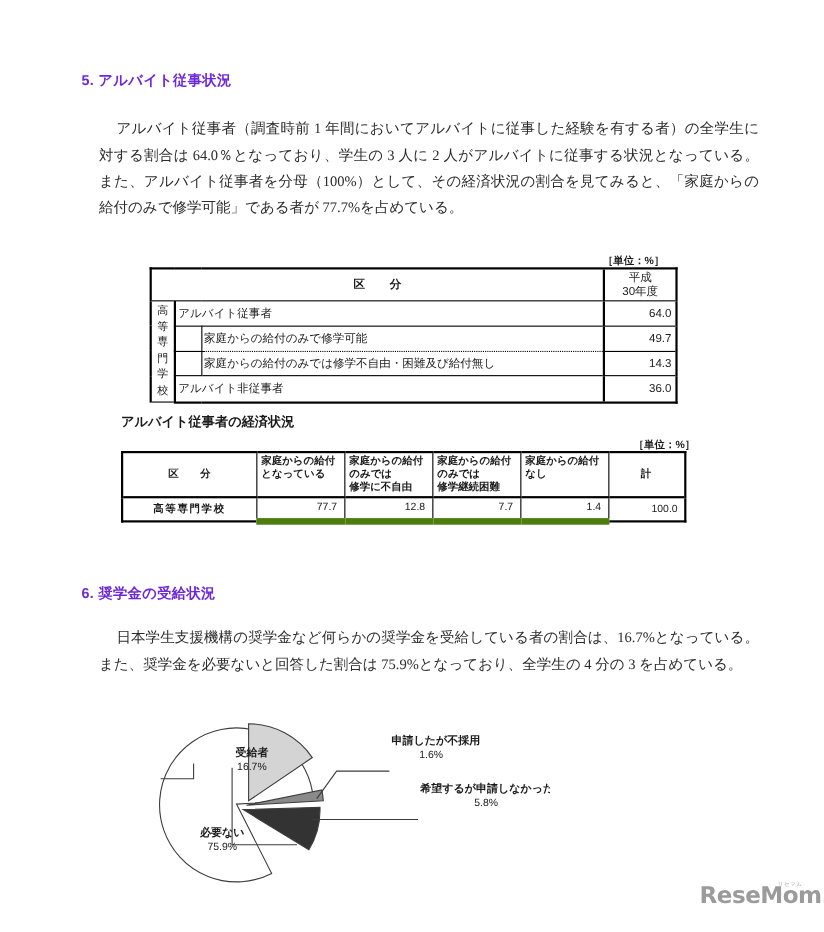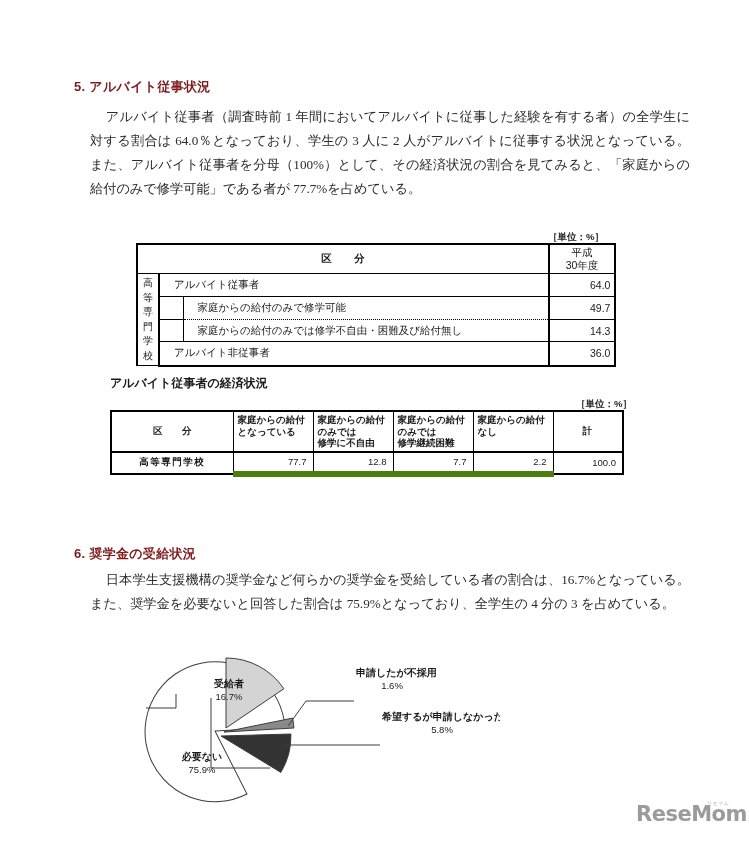--- a/index.html
+++ b/index.html
@@ -16,23 +16,22 @@
     overflow: hidden;
   }
 
   
   .section-heading {
     position: absolute;
     font-family: "Liberation Sans", "DejaVu Sans", sans-serif;
     font-weight: bold;
     font-size: 13px;
     letter-spacing: 0.3px;
-    color: #7f1d1d;
-    white-space: nowrap;
-    margin-top: 14px;
+    color: #6d28d9;
+    white-space: nowrap;
   }
   #sec5-heading { left: 74px; top: 64px; }
   #sec6-heading { left: 74px; top: 531px; }
 
   
   .body-para {
     position: absolute;
     font-family: "Liberation Serif", "DejaVu Serif", serif;
     font-size: 13.2px;
     line-height: 24px;
@@ -110,21 +109,21 @@
     padding: 2px 0;
     border-right: 2px solid #000;
   }
   #table-1 .vtext {
     display: block;
     font-size: 10px;
     line-height: 14.5px;
     letter-spacing: 0;
     font-weight: normal;
   }
-  #table-1 .lbl { text-align: left; padding-left: 14px; white-space: nowrap; }
+  #table-1 .lbl { text-align: left; padding-left: 2px; white-space: nowrap; }
   #table-1 .num {
     text-align: center;
     border-left: 2px solid #000;
     width: 66px;
     padding-left: 40px;
   }
   #table-1 .dotted-top { border-top: 1px dotted #000; }
   #table-1 .dotted-bot { border-bottom: 1px dotted #000; margin-left: 44px; }
   #table-1 .blankpad { width: 24px; border-right: none; border-left: 1px solid #000;}
 
@@ -344,21 +343,21 @@
         <span>なし</span><br>
         <span></span>
       </td>
       <td class="h-total">計</td>
     </tr>
     <tr>
       <td class="r-label">高等専門学校</td>
       <td class="r-num first-dotted">77.7</td>
       <td class="r-num">12.8</td>
       <td class="r-num">7.7</td>
-      <td class="r-num">2.2</td>
+      <td class="r-num">1.4</td>
       <td class="r-total">100.0</td>
     </tr>
   </tbody>
 </table>
 
 <div id="sec6-heading" class="section-heading">6. 奨学金の受給状況</div>
 
 <div id="sec6-para" class="body-para">日本学生支援機構の奨学金など何らかの奨学金を受給している者の割合は、16.7%となっている。　また、奨学金を必要ないと回答した割合は 75.9%となっており、全学生の 4 分の 3 を占めている。</div>
 
 <svg id="pie-chart" viewBox="0 0 360 180">

